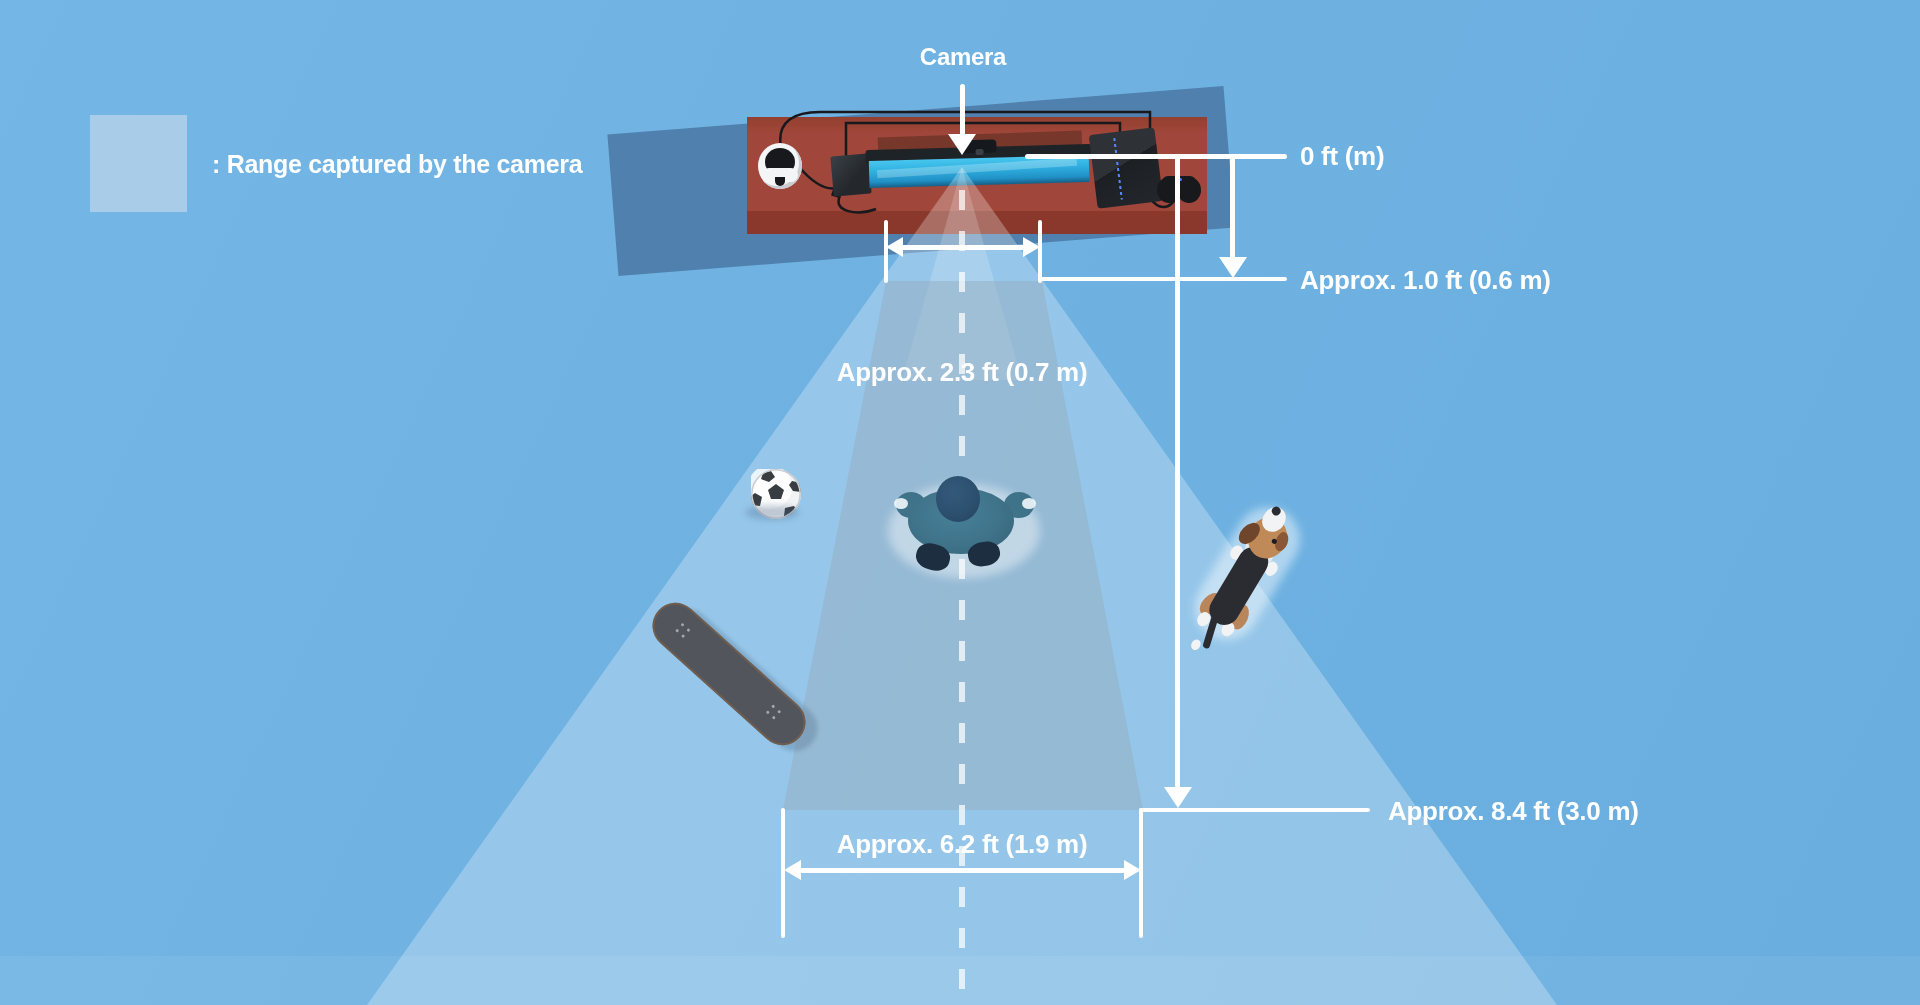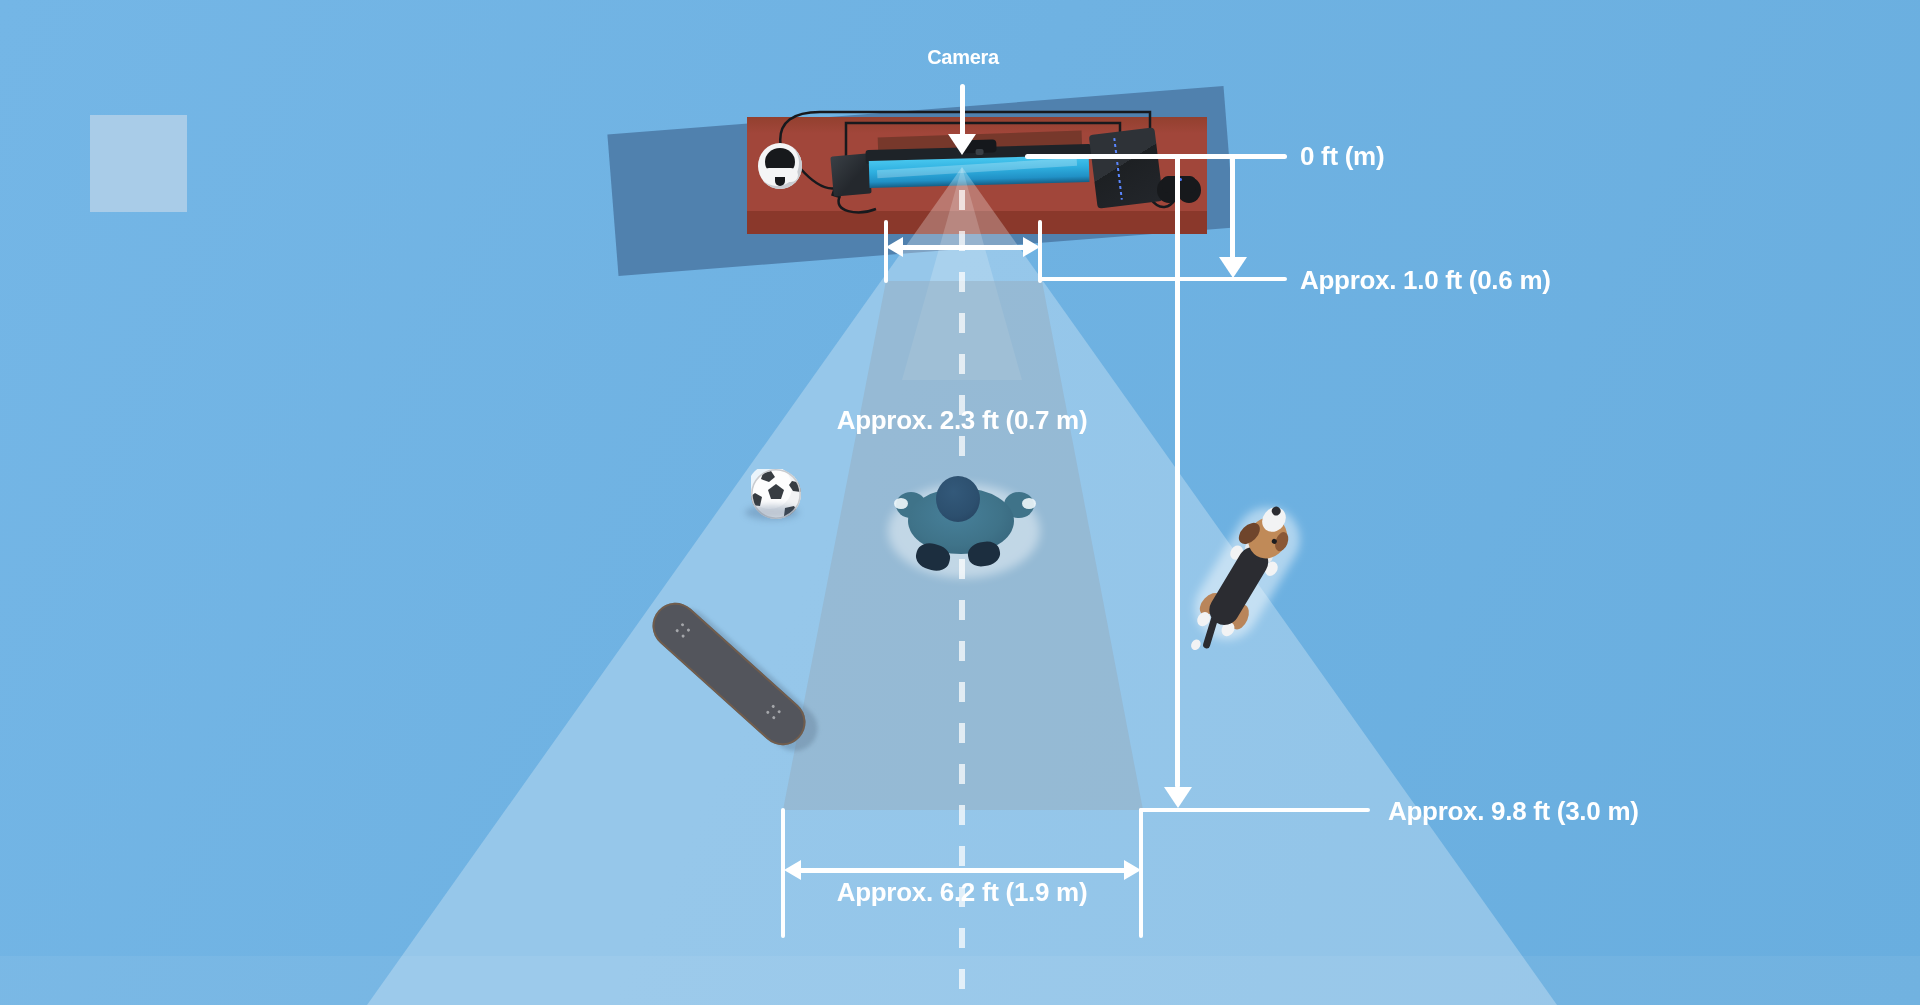--- a/index.html
+++ b/index.html
@@ -2,21 +2,21 @@
 <html><head>
 <meta charset="utf-8">
 <style>
   html,body{margin:0;padding:0;background:#4a7fa8;}
   #stage{position:relative;width:1920px;height:1005px;overflow:hidden;
          font-family:"Liberation Sans","DejaVu Sans",sans-serif;
          background:linear-gradient(115deg,#74b6e6 0%,#6fb2e2 45%,#69aedf 100%);}
   .abs{position:absolute;}
   .lbl{position:absolute;color:#ffffff;font-weight:600;letter-spacing:-0.3px;white-space:nowrap;}
   .lbl-sm{font-size:26px;line-height:26px;}
-  .lbl-center{transform:translateX(-50%);margin-top:48px;}
+  .lbl-center{transform:translateX(-50%);}
   .wline{position:absolute;background:#ffffff;border-radius:2.5px;}
   .head-down{position:absolute;width:0;height:0;border-left:14px solid transparent;border-right:14px solid transparent;border-top:21px solid #ffffff;}
   .head-left{position:absolute;width:0;height:0;border-top:10px solid transparent;border-bottom:10px solid transparent;border-right:17px solid #ffffff;}
   .head-right{position:absolute;width:0;height:0;border-top:10px solid transparent;border-bottom:10px solid transparent;border-left:17px solid #ffffff;}
   
   #centerline{position:absolute;left:959px;top:190px;width:6px;height:815px;z-index:7;
     background:repeating-linear-gradient(180deg,rgba(255,255,255,0.72) 0 20px,rgba(255,255,255,0) 20px 41px);}
   
   #table-shadow{left:612px;top:110px;width:618px;height:142px;background:#5081ae;transform:rotate(-4.5deg);z-index:2;}
   #tv-table{left:747px;top:117px;width:460px;height:117px;z-index:3;
@@ -77,21 +77,21 @@
   #dog-tailtip{left:26px;top:146px;width:9px;height:11px;border-radius:50%;background:#f2f3f4;}
   #dog-head{left:18px;top:2px;width:38px;height:42px;border-radius:50%;background:#c08a58;}
   #dog-snout{left:22px;top:-9px;width:22px;height:26px;border-radius:50%;background:#f2f3f4;transform:rotate(8deg);}
   #dog-nose{left:26px;top:-9px;width:9px;height:9px;border-radius:50%;background:#2b2c31;}
   #dog-earL{left:11px;top:16px;width:16px;height:25px;border-radius:50%;background:#6f452c;transform:rotate(14deg);}
   #dog-earR{left:45px;top:9px;width:12px;height:20px;border-radius:50%;background:#8a5836;transform:rotate(-10deg);}
   #dog-eye{left:42px;top:20px;width:5px;height:5px;border-radius:50%;background:#1c1c1f;}
   
   #legend-swatch{left:90px;top:115px;width:97px;height:97px;background:#a9cce8;z-index:10;}
   #legend-label{left:212px;top:151px;font-size:25px;line-height:26px;z-index:10;}
-  #camera-label{left:963px;top:41px;font-size:20px;line-height:32px;z-index:10;}
+  #camera-label{left:963px;top:41px;font-size:24px;line-height:32px;z-index:10;}
   #play-area-label{left:960px;top:740px;font-size:54px;line-height:56px;z-index:9;letter-spacing:0;}
   #bottom-sheen{left:0;top:956px;width:1920px;height:49px;background:rgba(255,255,255,0.06);z-index:6;}
   svg.layer{position:absolute;left:0;top:0;z-index:6;}
   svg#cables{z-index:5;}
 </style>
 </head>
 <body>
 
 <div id="stage">
 
@@ -236,17 +236,18 @@
   <div class="head-right" style="left:1124px;top:860px;z-index:10;"></div>
 
   <div class="wline" style="left:960px;top:84px;width:5px;height:52px;z-index:10;"></div>
   <div class="head-down" style="left:948px;top:134px;z-index:10;"></div>
 
   <div class="lbl" id="camera-label" style="transform:translateX(-50%);">Camera</div>
   <div class="lbl lbl-sm" style="left:1300px;top:143px;z-index:10;">0 ft (m)</div>
   <div class="lbl lbl-sm" style="left:1300px;top:267px;z-index:10;">Approx. 1.0 ft (0.6 m)</div>
   <div class="lbl lbl-sm lbl-center" style="left:962px;top:359px;z-index:10;">Approx. 2.3 ft (0.7 m)</div>
   <div class="lbl lbl-sm lbl-center" style="left:962px;top:831px;z-index:10;">Approx. 6.2 ft (1.9 m)</div>
-  <div class="lbl lbl-sm" style="left:1388px;top:798px;z-index:10;">Approx. 9.8 ft (3.0 m)</div>
+  <div class="lbl lbl-sm" style="left:1388px;top:798px;z-index:10;">Approx. 8.4 ft (3.0 m)</div>
 
   <div class="abs" id="legend-swatch"></div>
+  <div class="lbl" id="legend-label">: Range captured by the camera</div>
 
 </div>
 
 </body></html>

